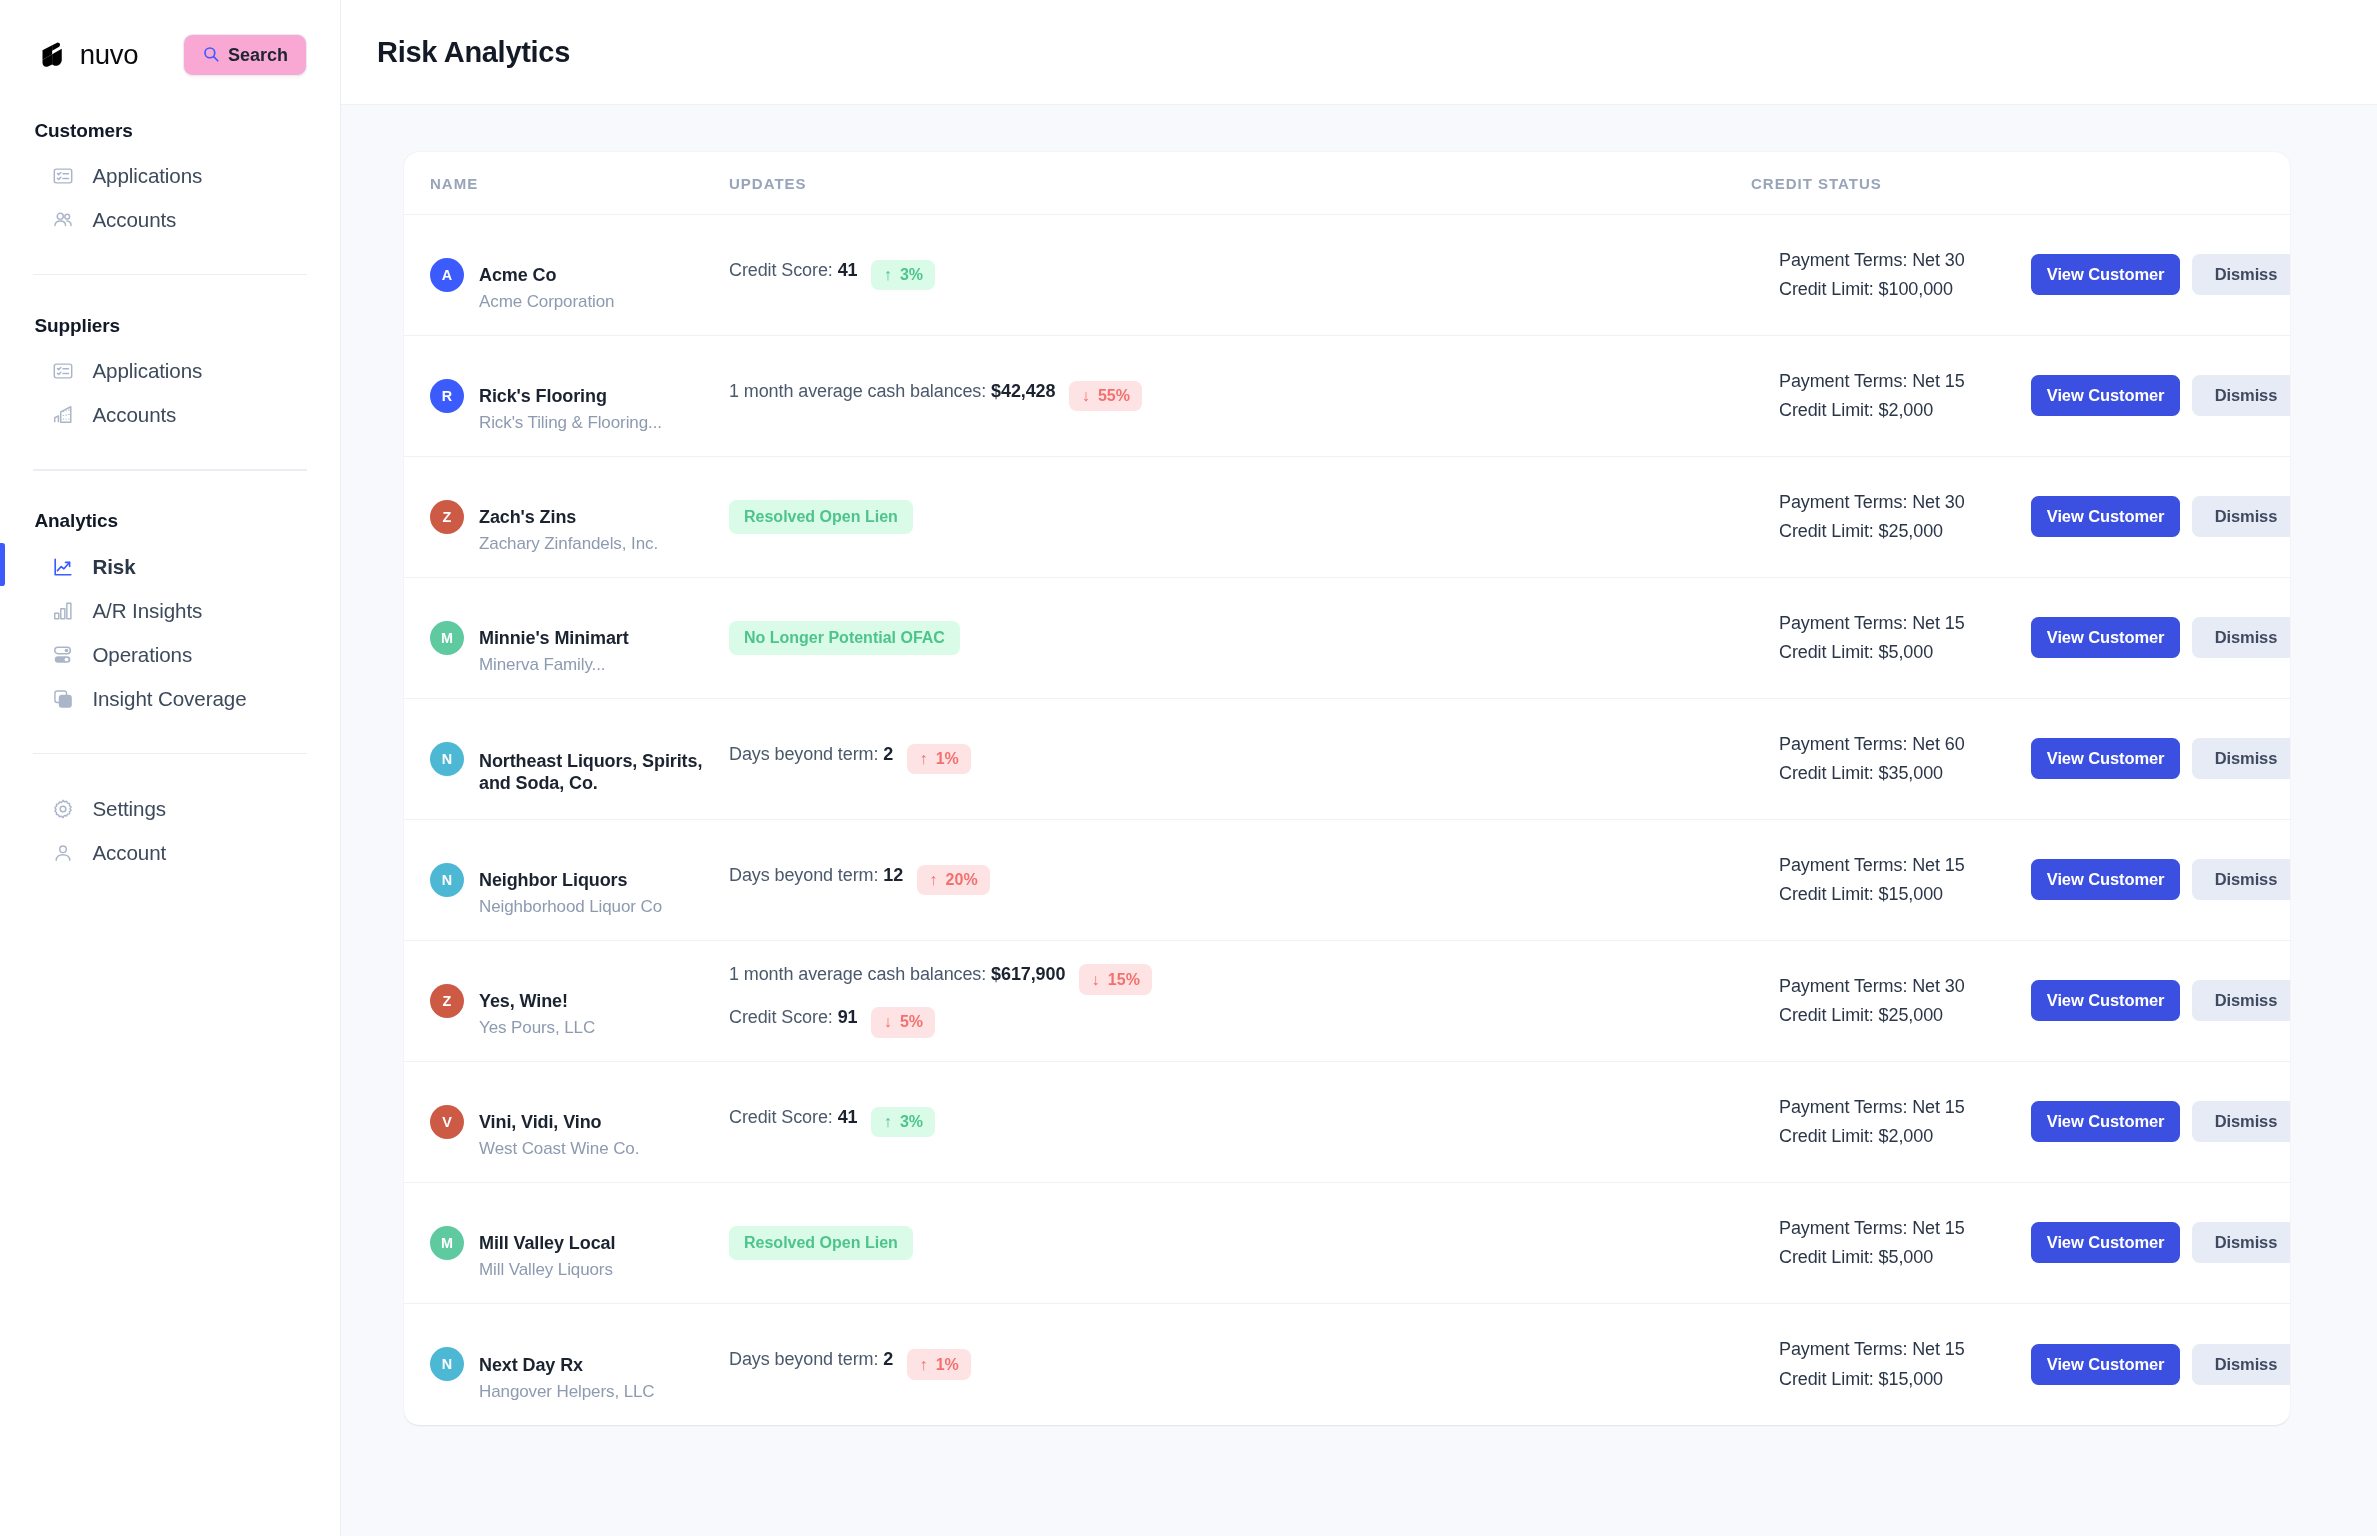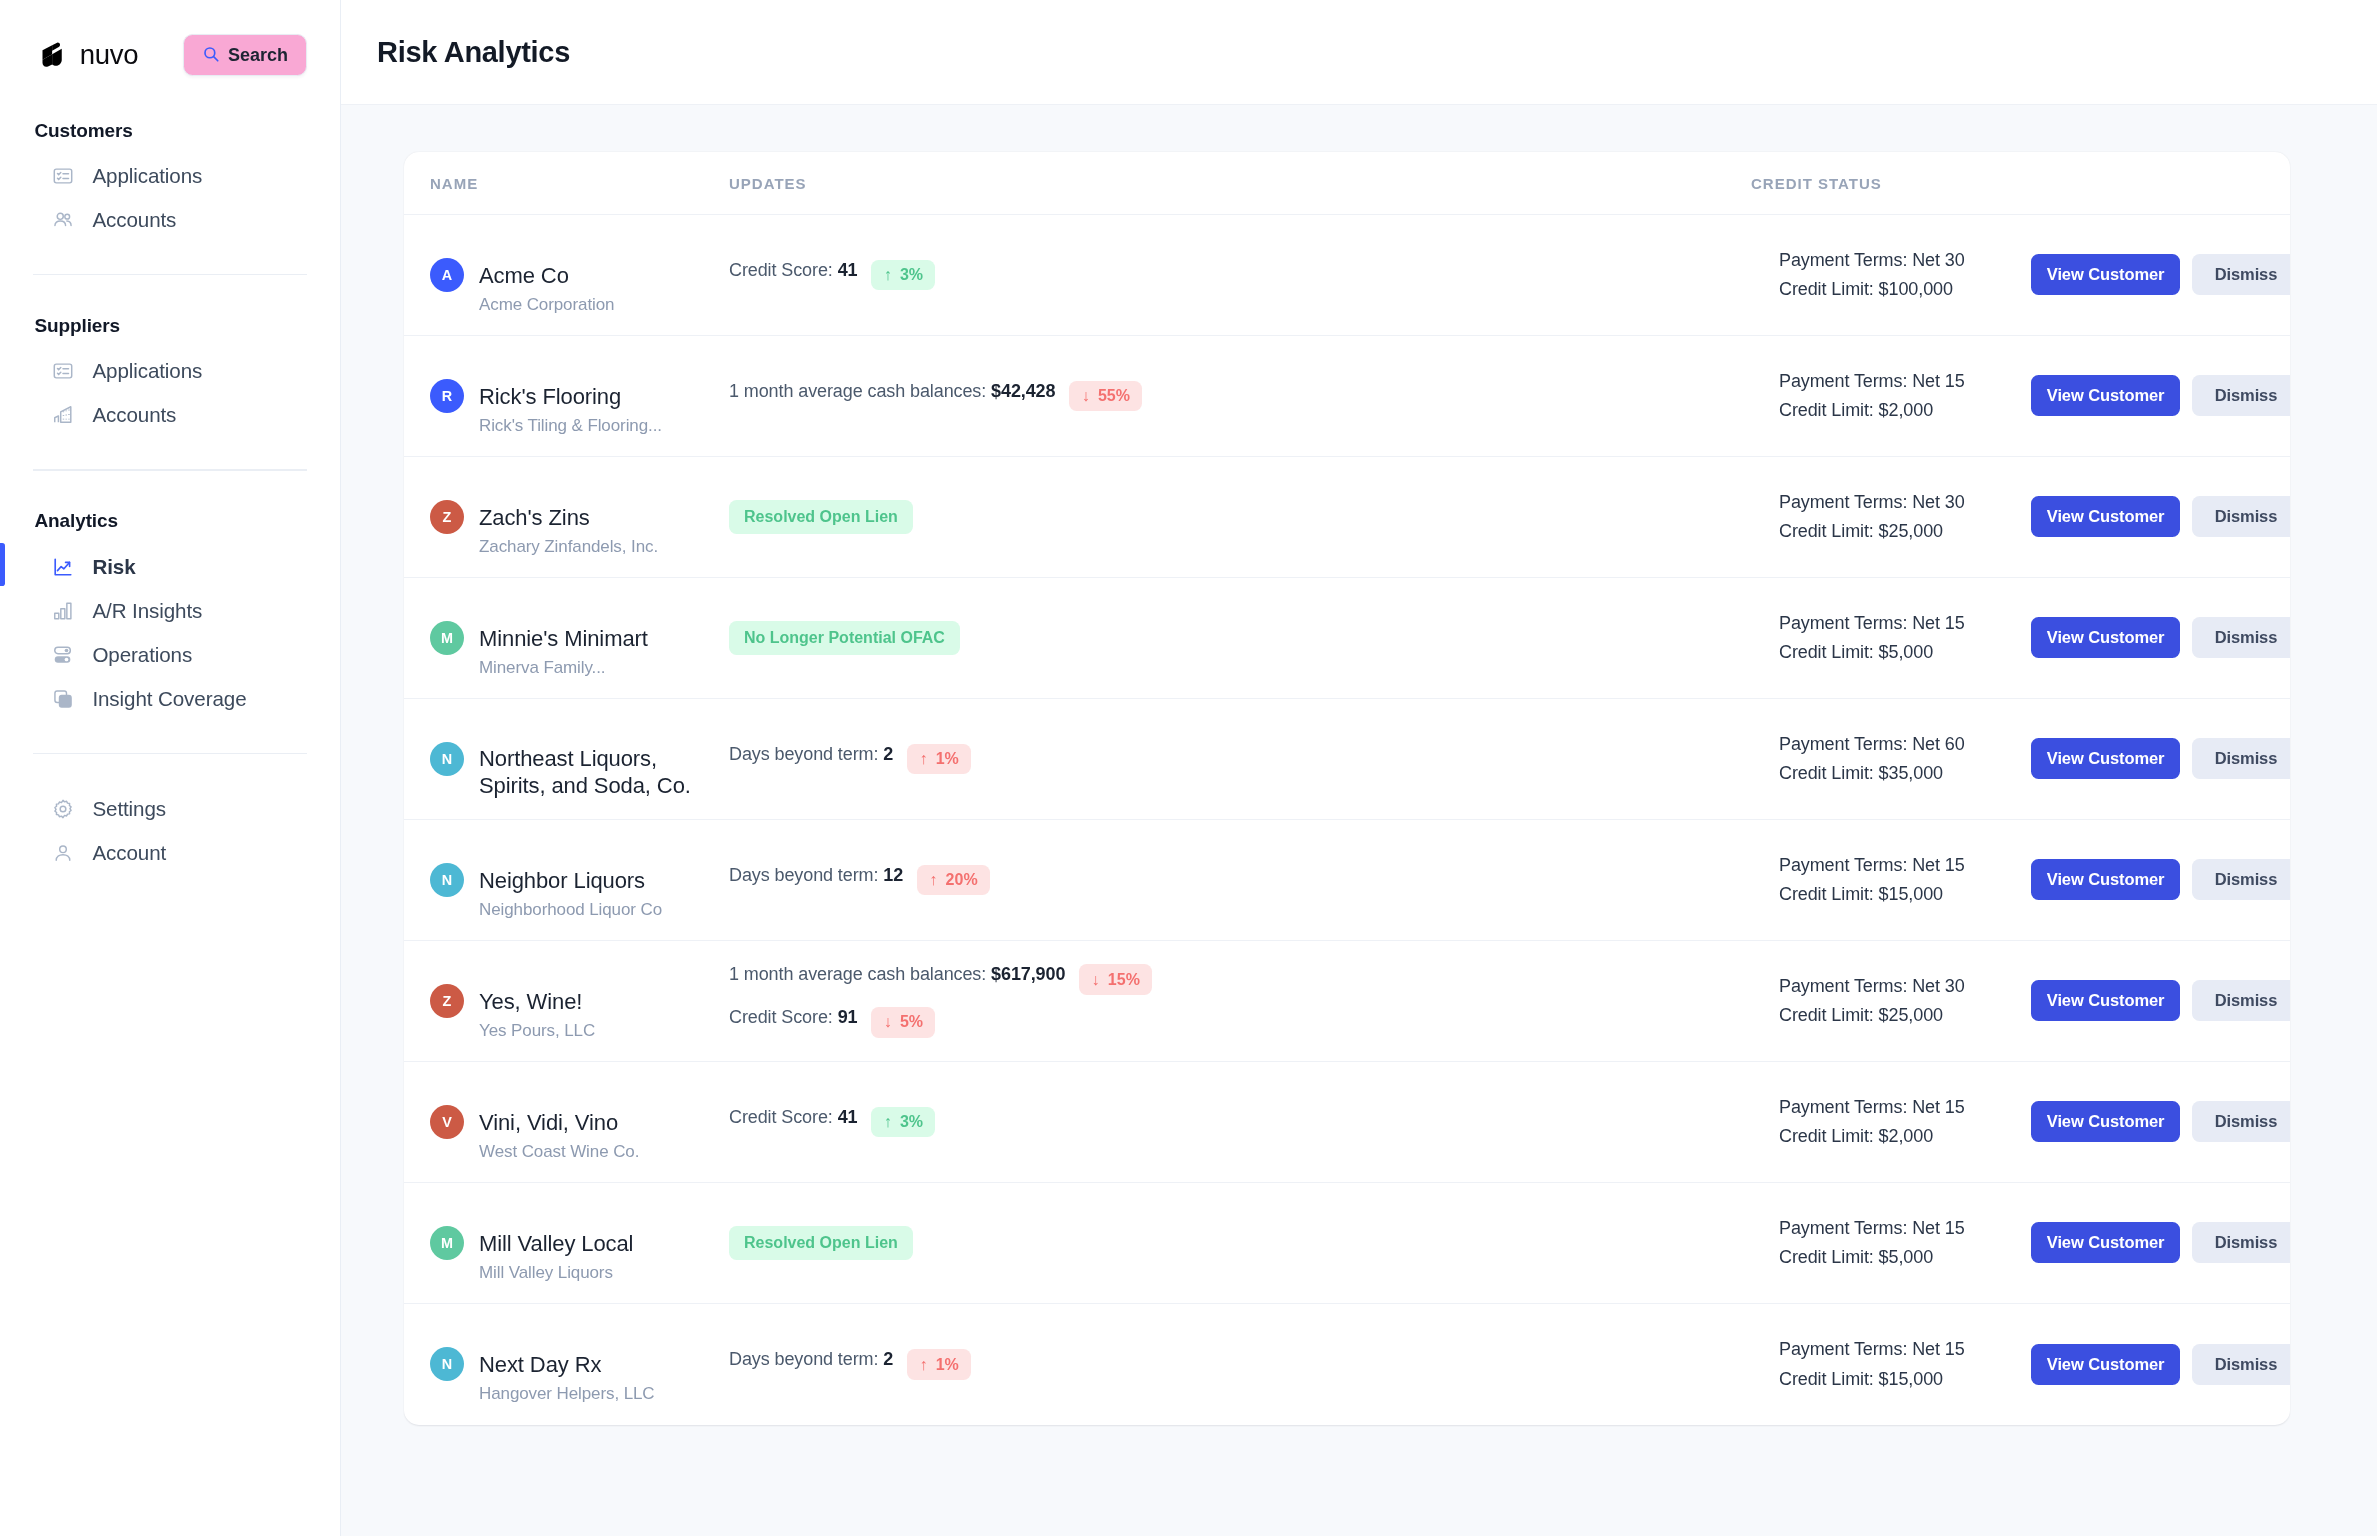--- a/index.html
+++ b/index.html
@@ -89,21 +89,21 @@
   }
   .row:last-child { border-bottom: none; }
 
   .cust { display: flex; align-items: center; gap: 15px; }
   .avatar {
     width: 34px; height: 34px; flex: 0 0 34px; border-radius: 50%;
     color: #fff; font-size: 14.4px; font-weight: 700;
     display: flex; align-items: center; justify-content: center;
   }
   .cust-text { display: flex; flex-direction: column; gap: 4.8px; }
-  .cust-name { font-size: 22px; font-weight: 400; color: #1b2331; line-height: 1.22; letter-spacing:-0.1px;margin-top:28px;}
+  .cust-name { font-size: 18px; font-weight: 700; color: #1b2331; line-height: 1.22; letter-spacing:-0.1px;margin-top:28px;}
   .cust-sub  { font-size: 17px; color: #8d9ab0; line-height: 1.2; letter-spacing:-0.1px;}
 
   .updates { display: flex; flex-direction: column; gap: 12.4px; }
   .upd-line { display: flex; align-items: flex-start; gap: 13.8px; }
   .upd-text { font-size: 18px; color: #4b596c; letter-spacing: -0.1px; white-space: nowrap; }
   .upd-text b { color: #1b2331; font-weight: 700; }
   .badge {
     display: inline-flex; align-items: center; gap: 8.3px;
     border-radius: 7.6px; padding: 6.2px 12.4px;
     font-size: 16px; font-weight: 700; white-space: nowrap;

